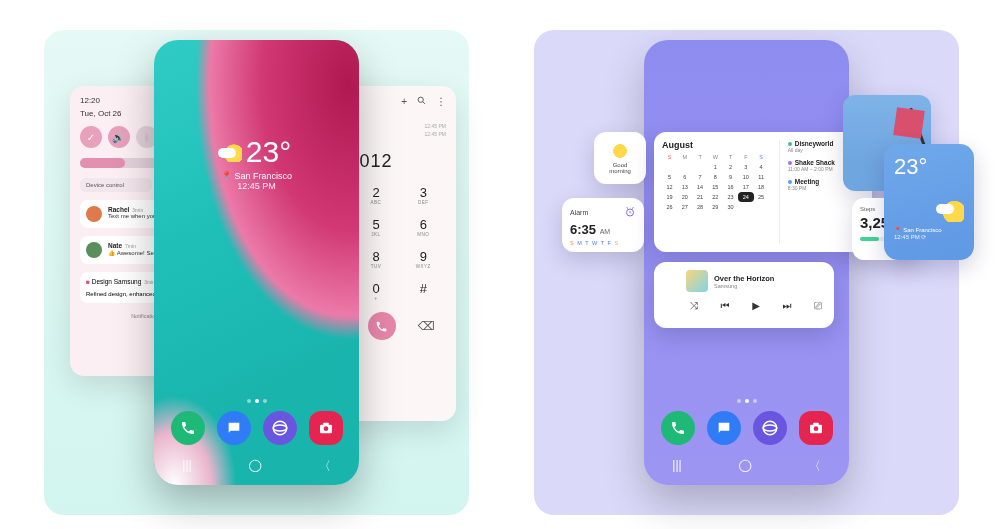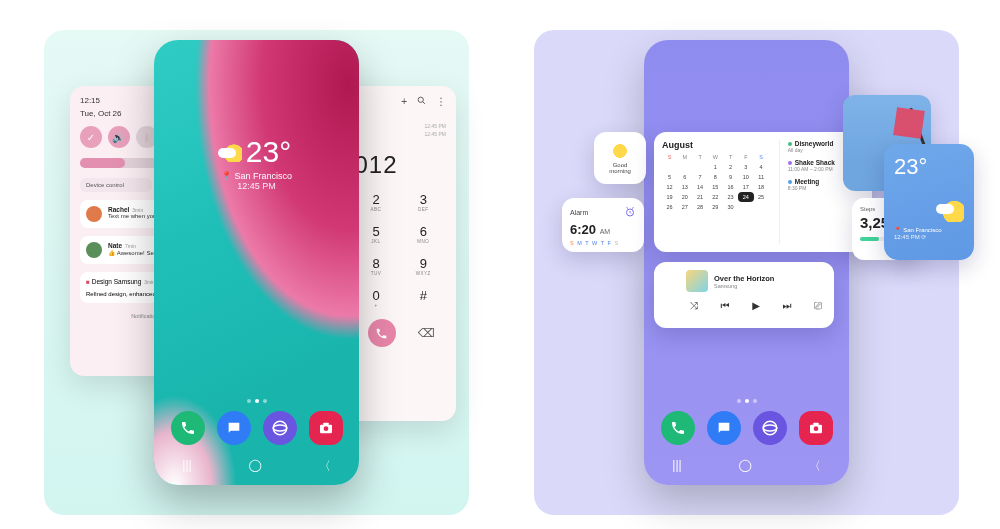--- a/index.html
+++ b/index.html
@@ -22,21 +22,21 @@
   .notif-text .n-title{font-size:6.5px;font-weight:600;color:#222;}
   .notif-text .n-sub{font-size:6px;color:#333;}
   .n-time{font-size:5px;color:#999;margin-left:3px;font-weight:400;}
   .notif-settings{text-align:center;font-size:5.5px;color:#888;margin-top:10px;}
 
   .panel-dialer{position:absolute; left:296px; top:86px; width:160px; height:335px; background:#fcf6f6; border-radius:14px; box-shadow:0 10px 30px rgba(0,0,0,.12); padding:10px;}
   .dialer-top{display:flex;justify-content:flex-end;gap:10px;font-size:10px;color:#555;margin-bottom:6px;}
   .call-row{display:flex;justify-content:space-between;font-size:6px;margin:2px 0;}
   .call-row .num{color:#d94f6e;font-weight:600;letter-spacing:-0.3px;}
   .call-row .tm{color:#aaa;font-size:5px;}
-  .entered{text-align:center;font-size:24px;font-weight:300;color:#222;margin-top:14px;letter-spacing:1px;}
+  .entered{text-align:center;font-size:18px;font-weight:300;color:#222;margin-top:14px;letter-spacing:1px;}
   .keypad{display:grid;grid-template-columns:repeat(3,1fr);gap:2px;margin-top:8px;}
   .key{text-align:center;padding:5px 0;}
   .key .d{font-size:13px;font-weight:400;color:#222;}
   .key .l{font-size:4.5px;color:#888;letter-spacing:0.5px;}
   .dial-actions{display:flex;justify-content:space-around;align-items:center;margin-top:6px;}
   .call-btn{width:28px;height:28px;border-radius:50%;background:#e886a9;display:flex;align-items:center;justify-content:center;color:#fff;}
   .backspace{color:#555;font-size:12px;}
 
   .phone-center{position:absolute;left:154px;top:40px;width:205px;height:445px;border-radius:24px;overflow:hidden;box-shadow:0 18px 40px rgba(0,0,0,.28);}
   .wallpaper{position:absolute;inset:0;background:
@@ -122,21 +122,21 @@
   svg{display:block;}
 </style>
 </head>
 <body>
 
 <div class="stage-left"></div>
 <div class="stage-right"></div>
 
 <div class="panel-notif">
   <div class="statusline">
-    <span>12:15</span>
+    <span>12:20</span>
     <span>📶 ▮</span>
   </div>
   <div style="margin-top:4px;font-size:8px;color:#333;">Tue, Oct 26</div>
   <div class="qs-row">
     <div class="qs">✓</div>
     <div class="qs">🔊</div>
     <div class="qs off">ᛒ</div>
     <div class="qs off">⟳</div>
     <div class="qs off">✈</div>
   </div>
@@ -345,21 +345,21 @@
 </div>
 
 <div class="widget w-alarm">
   <div class="hdr">
       <span>Alarm</span>
       <svg width="12" height="12" viewBox="0 0 24 24" fill="none" stroke="currentColor" stroke-width="2">
         <circle cx="12" cy="13" r="7"></circle>
         <path d="M12 10v3l2 2M5 3l3 2M19 3l-3 2"></path>
       </svg>
     </div>
-  <div class="time"><span>6:20</span> <span class="ampm">AM</span></div>
+  <div class="time"><span>6:35</span> <span class="ampm">AM</span></div>
   <div class="days"><span class="on">S</span> <span class="on2">M</span> <span class="on2">T</span> <span class="on2">W</span> <span class="on2">T</span> <span class="on2">F</span> <span>S</span></div>
 </div>
 
 <div class="widget w-cal">
   <div class="cal-grid">
     <h4>August</h4>
     <div class="cal-days">
         <span class="sun">S</span>
         <span>M</span>
         <span>T</span>

